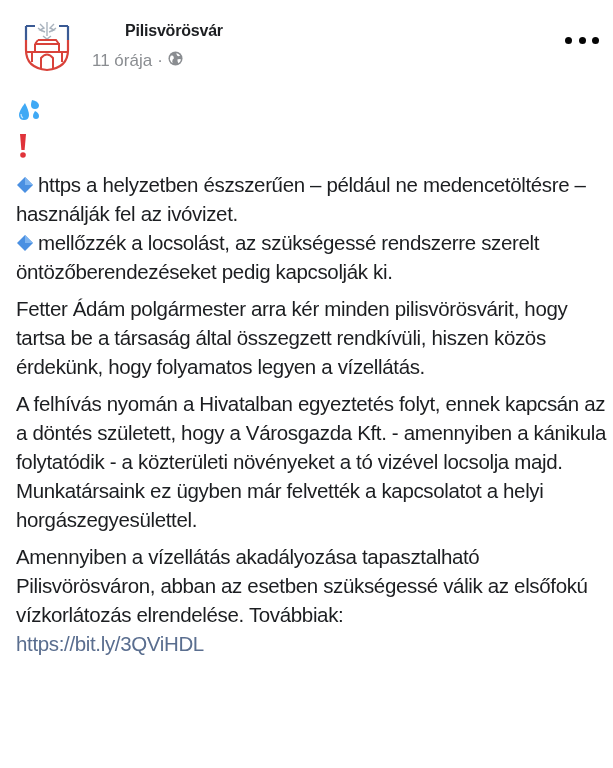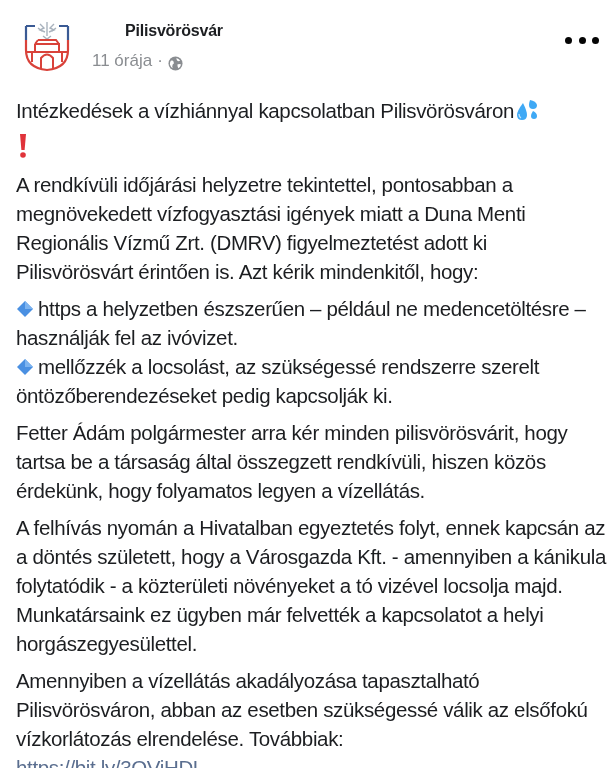--- a/index.html
+++ b/index.html
@@ -38,21 +38,21 @@
       letter-spacing: -0.2px;
       margin-left: 33px;
     }
     .meta {
       position: absolute;
       left: 92px;
       top: 51px;
       font-size: 17px;
       color: #8a8d91;
       display: flex;
-      align-items: flex-end;
+      align-items: flex-start;
     }
     .meta .dot {
       margin: 0 5px 0 5px;
     }
     .globe {
       width: 15px;
       height: 15px;
       display: inline-block;
     }
     .more-button {
@@ -156,35 +156,34 @@
   </div>
   <div class="more-button">
     <span></span>
     <span></span>
     <span></span>
   </div>
 </div>
 
 <div class="content">
   <p class="title-line">
-    <span>Intézkedések a vízhiánnyal kapcsolatban Pilisvörösváron</span><svg class="emoji-drops" viewBox="0 0 26 22">
+    <svg class="emoji-drops" viewBox="0 0 26 22">
       <path d="M9 4 Q3 12 3 16 Q3 21 8 21 Q13 21 13 16 Q13 12 9 4 Z" fill="#3fa9f5"></path>
       <path d="M16 1 Q22 2 23 6 Q23 10 19 10 Q15 10 15 6 Q15 4 16 1 Z" fill="#3fa9f5"></path>
       <path d="M19 12 Q23 14 23 17 Q23 20 20 20 Q17 20 17 17 Q17 15 19 12 Z" fill="#3fa9f5"></path>
       <path d="M5 15 Q5 18 7 19" stroke="#bfe3fb" stroke-width="1.3" fill="none"></path>
     </svg>
   </p>
   <p style="margin:0 0 8px 0;">
     <svg class="emoji-excl" viewBox="0 0 14 26">
       <path d="M4 1 H10 L8.6 17 H5.4 Z" fill="#e0333a"></path>
       <circle cx="7" cy="22" r="2.8" fill="#e0333a"></circle>
     </svg>
   </p>
 
-  <p>A rendkívüli időjárási helyzetre tekintettel, pontosabban a megnövekedett vízfogyasztási igények miatt a Duna Menti Regionális Vízmű Zrt. (DMRV) figyelmeztetést adott ki Pilisvörösvárt érintően is. Azt kérik mindenkitől, hogy:</p>
 
   <p>
     <span>
       <svg class="diamond" viewBox="0 0 18 18">
         <path d="M9 1 L17 9 L9 17 L1 9 Z" fill="#4a90e2"></path>
         <path d="M9 1 L17 9 L9 9 Z" fill="#7db4f0"></path>
       </svg><span>https a helyzetben észszerűen – például ne medencetöltésre – használják fel az ivóvizet.</span>
     </span><br>
     <span>
       <svg class="diamond" viewBox="0 0 18 18">

